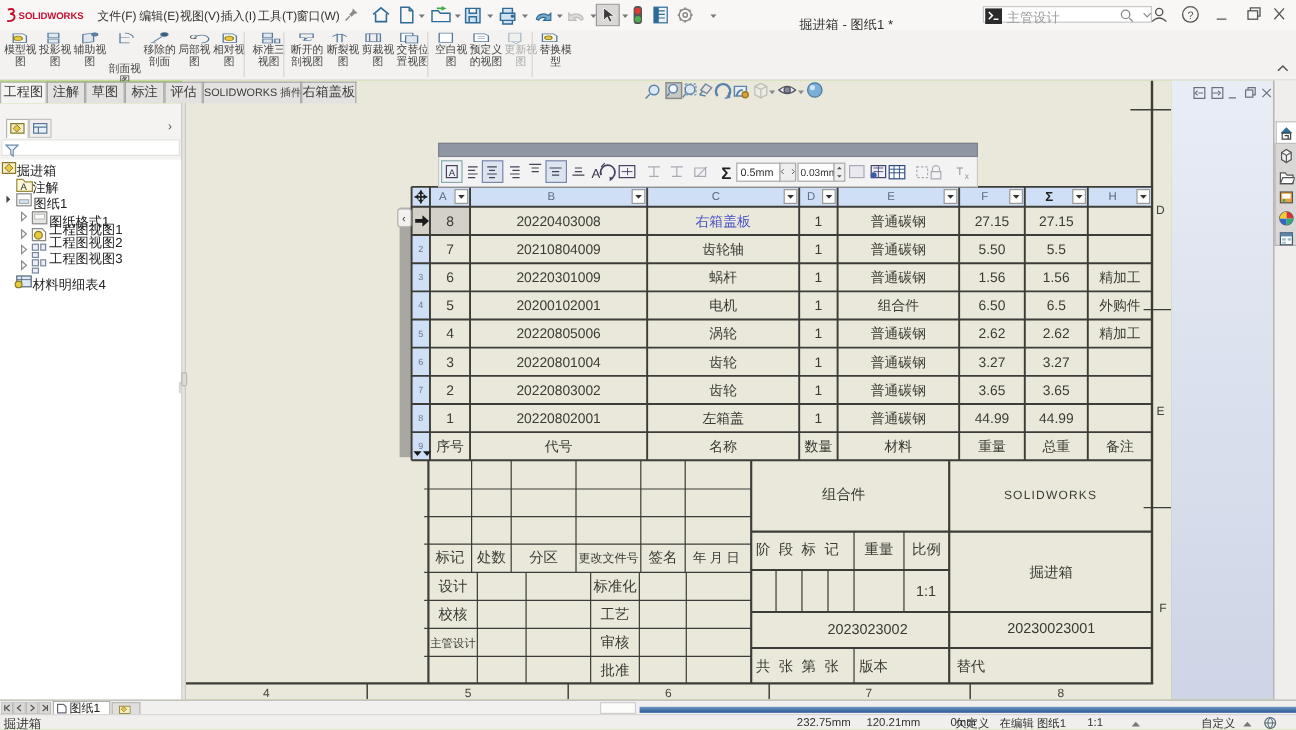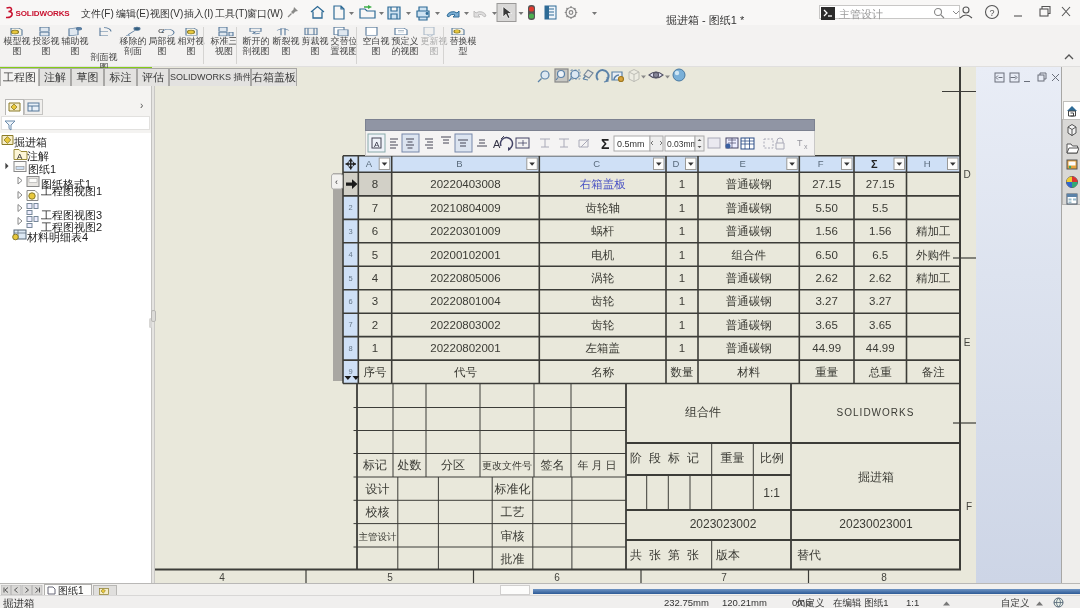--- a/index.html
+++ b/index.html
@@ -495,21 +495,21 @@
           <rect x="34" y="83.5" width="4" height="5" fill="#eef" stroke="#789"></rect>
         <rect x="14" y="97" width="12" height="9" fill="#dce8f4" stroke="#567"></rect>
           <path d="M14 100 h12 M18 97 v9" stroke="#567" stroke-width="0.7"></path>
           <circle cx="15.5" cy="104" r="2.8" fill="#e8c83c" stroke="#8a7b28"></circle>
       </svg>
       <span class="ti" style="left:14px;top:2px">掘进箱</span>
       <span class="ti" style="left:27px;top:16px">注解</span>
       <span class="ti" style="left:28px;top:28.5px">图纸1</span>
       <span class="ti" style="left:41px;top:43.5px">图纸格式1</span>
       <span class="ti" style="left:41px;top:51px">工程图视图1</span>
-      <span class="ti" style="left:41px;top:87px">工程图视图2</span>
+      <span class="ti" style="left:41px;top:62px">工程图视图2</span>
       <span class="ti" style="left:41px;top:75px">工程图视图3</span>
       <span class="ti" style="left:27px;top:97px">材料明细表4</span>
     </div>
     <div class="abs" style="left:149px;top:232px;width:3px;height:10px;background:#d8d7d5;border-radius:2px"></div>
   </div>
   <div class="abs" style="left:152px;top:86px;width:3px;height:497px;background:#e5e4e1;border-right:1px solid #c9c8c5"></div>
   <div class="abs" style="left:151px;top:310px;width:5px;height:12px;background:#dcdbd8;border:1px solid #b8b7b4;border-radius:2px"></div>
   <div class="abs" id="tpane">
     <svg class="abs" style="left:18px;top:5px" width="86" height="12" viewBox="0 0 86 12">
       <g stroke="#6a6f7a" fill="none" stroke-width="1">

